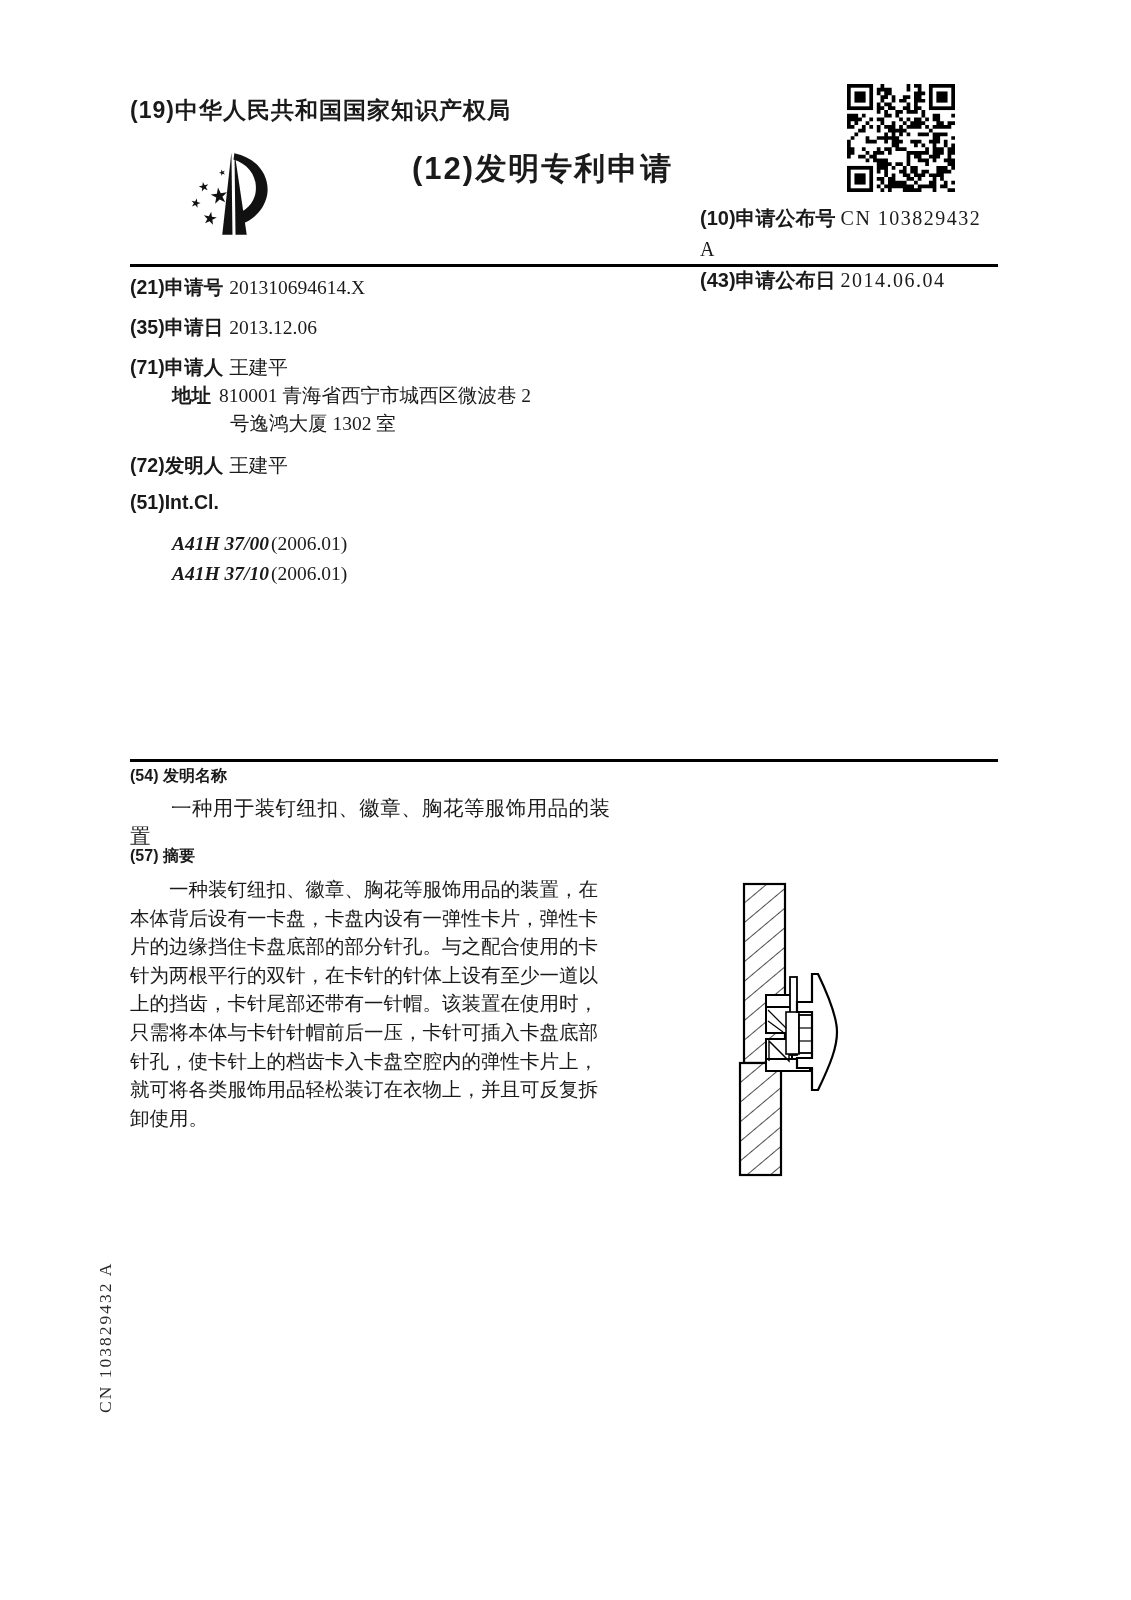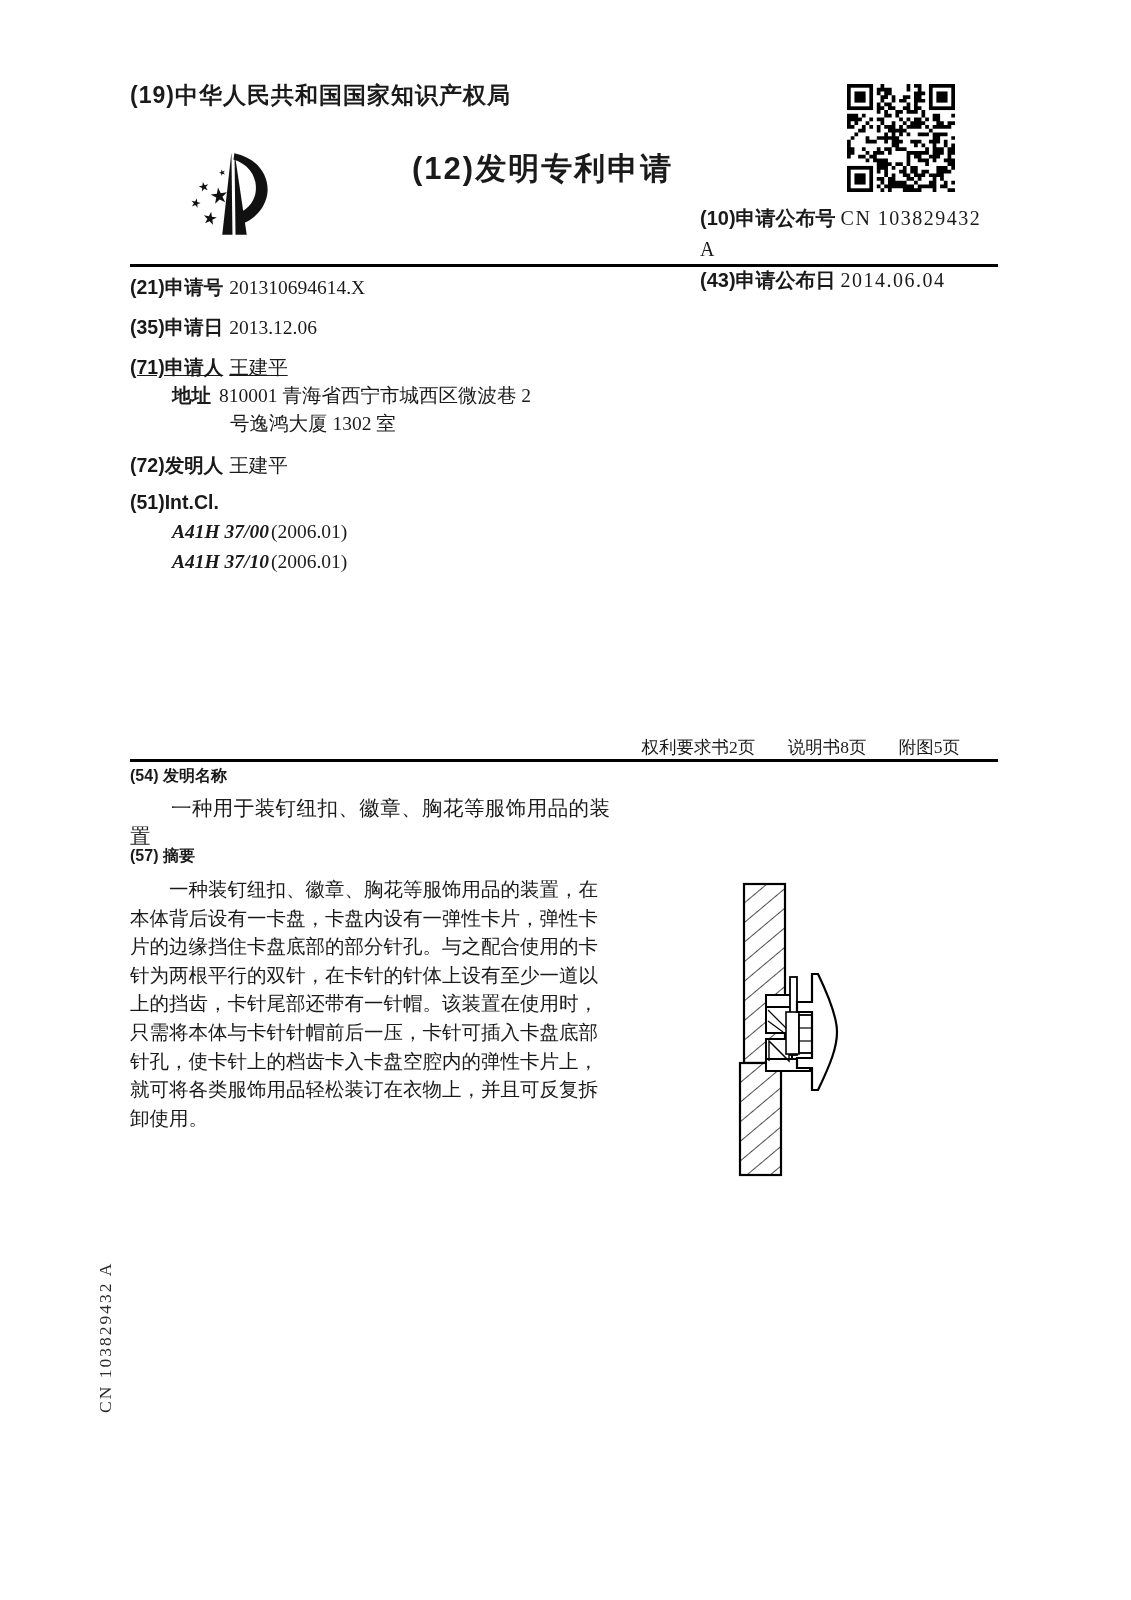--- a/index.html
+++ b/index.html
@@ -10,38 +10,38 @@
     margin:0 auto;
     overflow:hidden;
     font-family:"Liberation Serif","DejaVu Serif",serif;
     color:#1a1a1a;
   }
   .abs{position:absolute;}
   .sans{font-family:"Liberation Sans","DejaVu Sans",sans-serif;}
   .serif{font-family:"Liberation Serif","DejaVu Serif",serif;}
   .b{font-weight:bold;}
 
-  .office{left:130px;top:80px;font-size:23px;letter-spacing:1px;}
+  .office{left:130px;top:95px;font-size:23px;letter-spacing:1px;}
   .doc-type{left:412px;top:148px;font-size:31px;letter-spacing:2px;}
   .logo{left:170px;top:140px;width:130px;height:102px;}
   .qr{left:845px;top:84px;width:112px;height:108px;}
 
   .pub-block{left:700px;top:203px;width:300px;font-size:20px;line-height:31px;}
   .pub-block .val{letter-spacing:1.5px;}
   .rule{background:#000;height:3px;left:130px;width:868px;}
   .rule1{top:264px;}
   .rule2{top:759px;}
 
   .row{position:absolute;left:130px;font-size:19.5px;white-space:nowrap;}
   .row .lab{font-family:"Liberation Sans","DejaVu Sans",sans-serif;font-weight:bold;margin-right:6px;}
-  .r21{top:274px;} .r22{top:314px;} .r71{top:354px;text-decoration:underline;}
+  .r21{top:274px;} .r22{top:314px;} .r71{top:354px;}
   .addr1{top:382px;left:172px;} .addr1 .lab{margin-right:8px;}
   .addr2{top:410px;left:230px;}
   .r72{top:452px;} .r51{top:491px;}
-  .cls{left:172px;font-size:19.5px;}
+  .cls{left:172px;font-size:19.5px;margin-top:12px;}
   .cls .code{font-weight:bold;font-style:italic;margin-right:2px;}
   .cls1{top:521px;} .cls2{top:551px;}
 
   .pages-line{top:735px;right:171px;font-size:17.5px;white-space:nowrap;}
   .pages-line span{margin-left:28px;}
   .pages-line span:first-child{margin-left:0;}
 
   .sec-label{left:130px;font-size:16px;}
   .s54{top:766px;}
   .s57{top:846px;}
@@ -133,25 +133,20 @@
   <div class="row r51">
     <span class="lab">(51)Int.Cl.</span>
   </div>
   <div class="abs cls cls1">
     <span class="code serif">A41H 37/00</span><span>(2006.01)</span>
   </div>
   <div class="abs cls cls2">
     <span class="code serif">A41H 37/10</span><span>(2006.01)</span>
   </div>
 
-  <div class="abs pages-line">
-    <span>权利要求书2页</span>
-    <span>说明书8页</span>
-    <span>附图5页</span>
-  </div>
   <div class="abs rule rule2"></div>
 
   <div class="abs sec-label s54 sans b">(54) 发明名称</div>
   <div class="abs title-text">一种用于装钉纽扣、徽章、胸花等服饰用品的装置</div>
 
   <div class="abs sec-label s57 sans b">(57) 摘要</div>
   <div class="abs abstract">一种装钉纽扣、徽章、胸花等服饰用品的装置，在本体背后设有一卡盘，卡盘内设有一弹性卡片，弹性卡片的边缘挡住卡盘底部的部分针孔。与之配合使用的卡针为两根平行的双针，在卡针的针体上设有至少一道以上的挡齿，卡针尾部还带有一针帽。该装置在使用时，只需将本体与卡针针帽前后一压，卡针可插入卡盘底部针孔，使卡针上的档齿卡入卡盘空腔内的弹性卡片上，就可将各类服饰用品轻松装订在衣物上，并且可反复拆卸使用。</div>
 
   <svg class="abs figure" viewBox="0 0 350 330">
     <defs>

